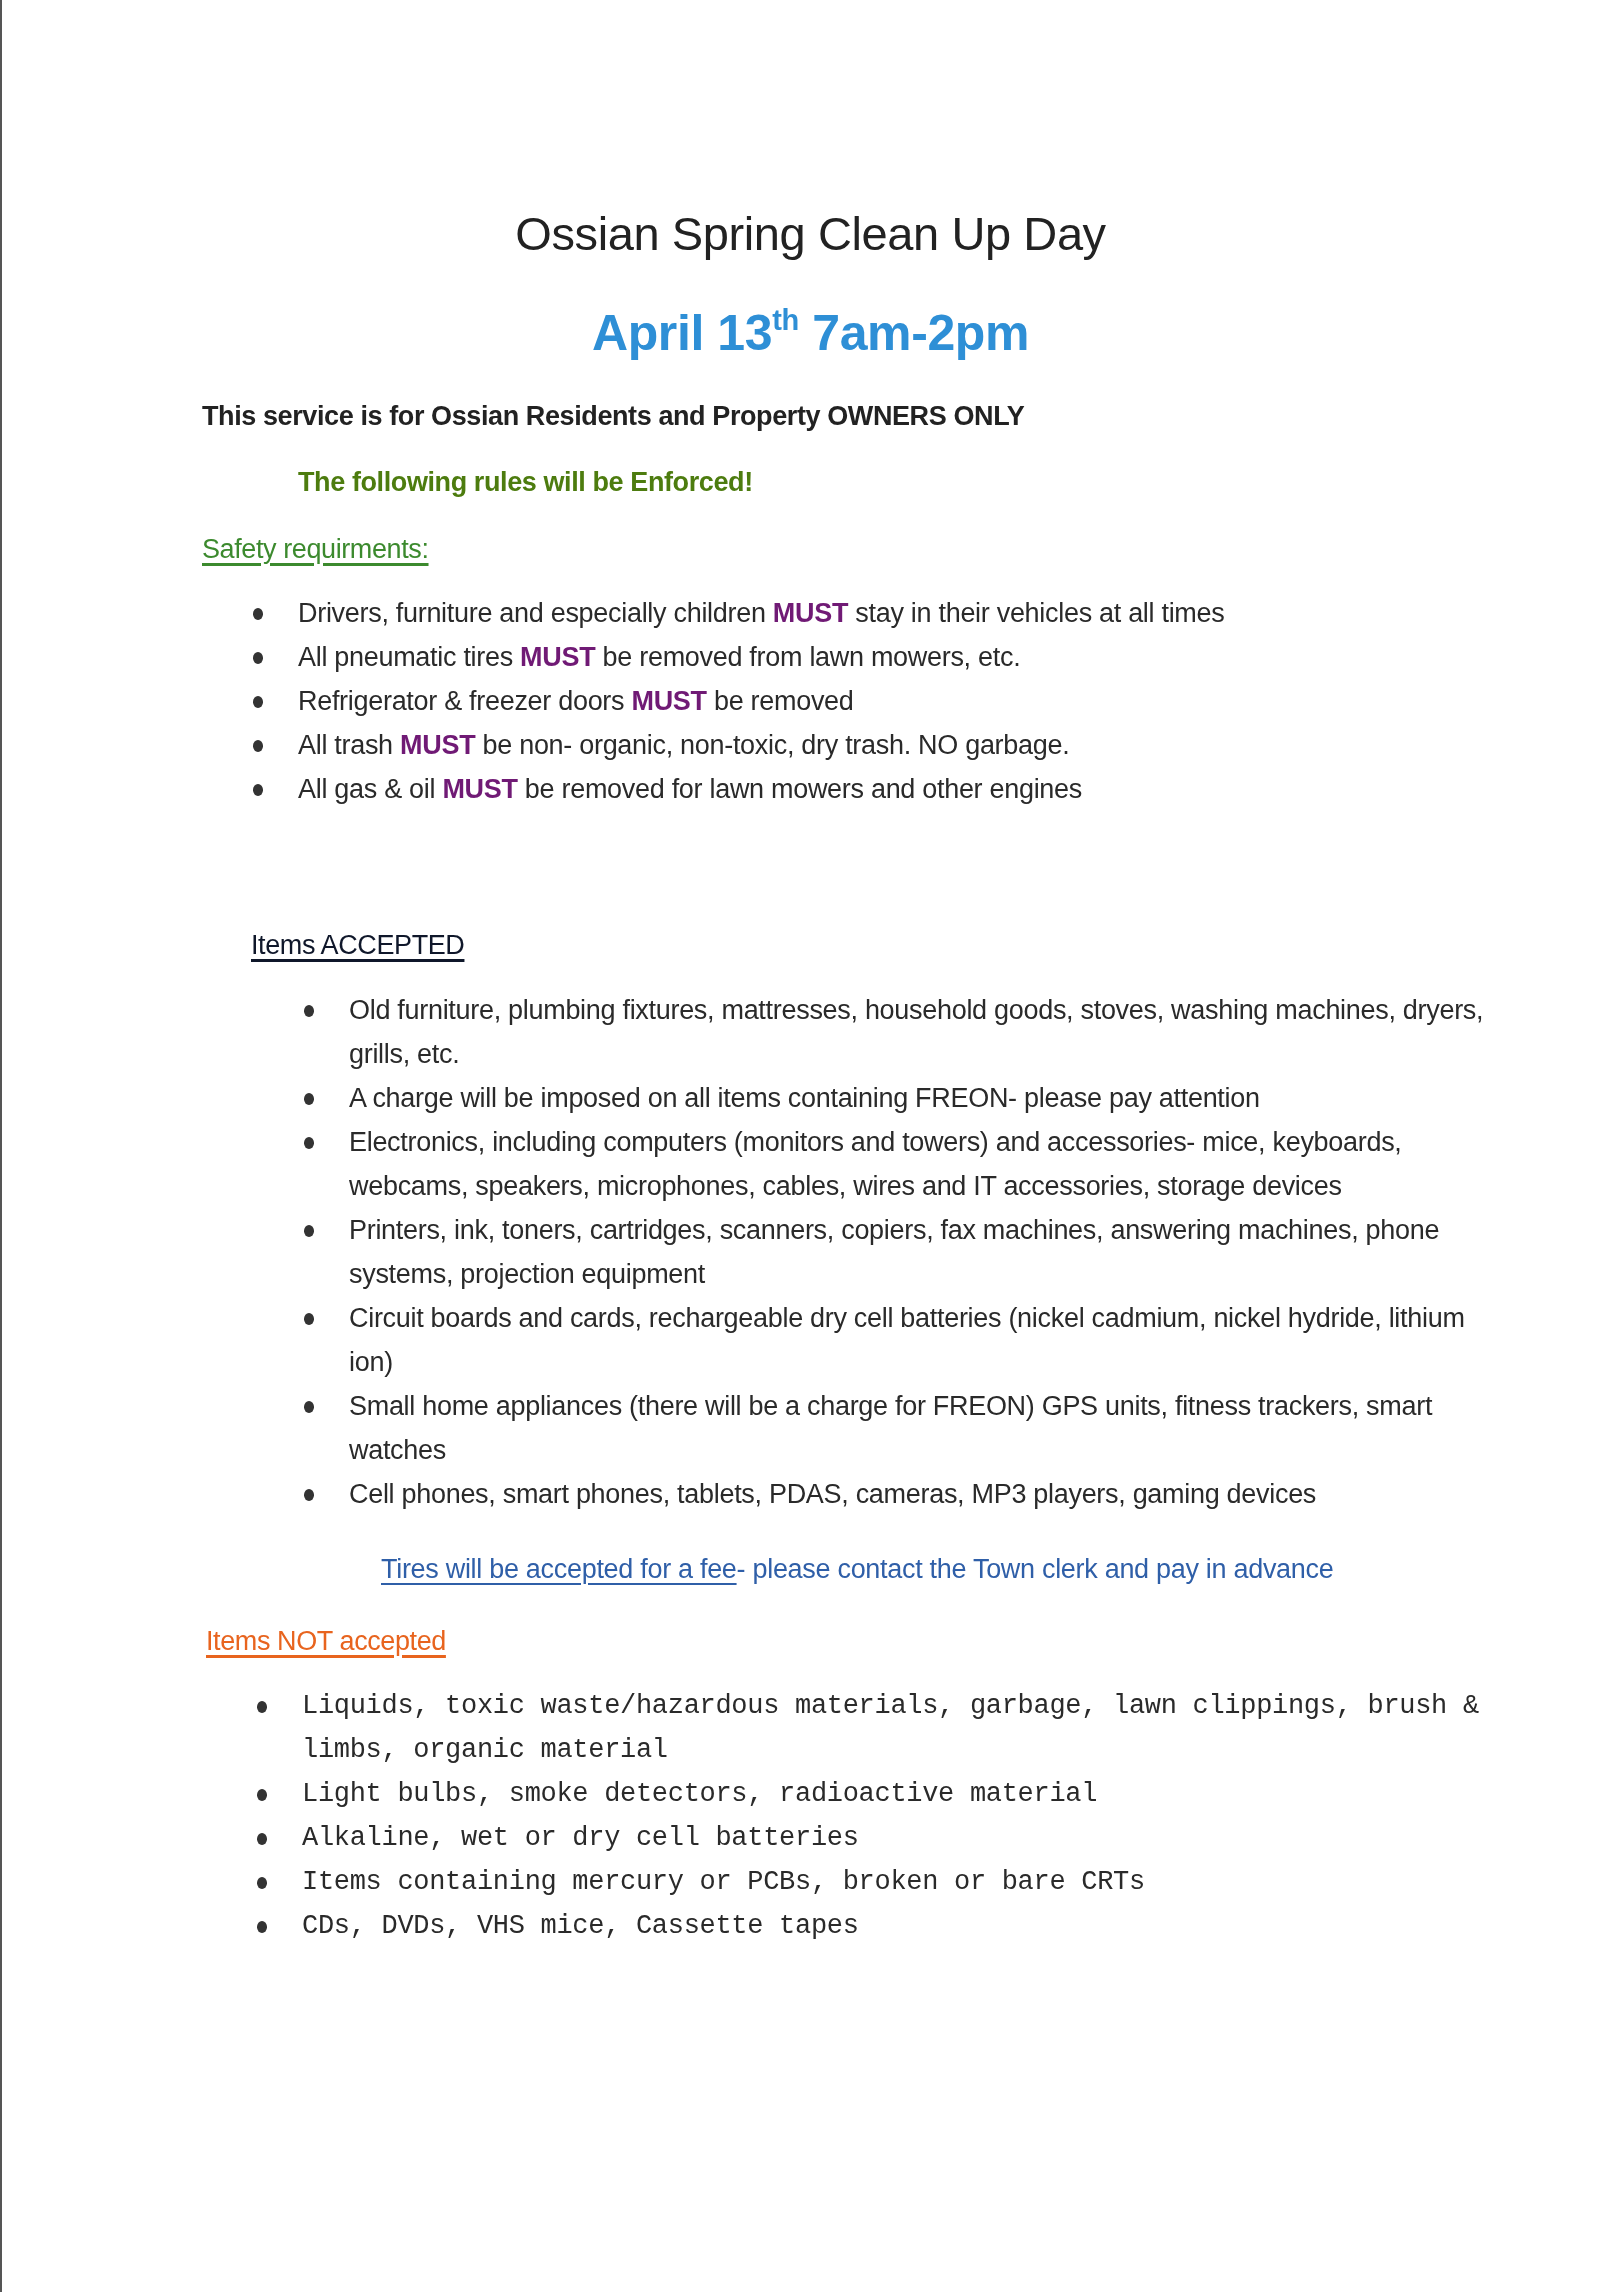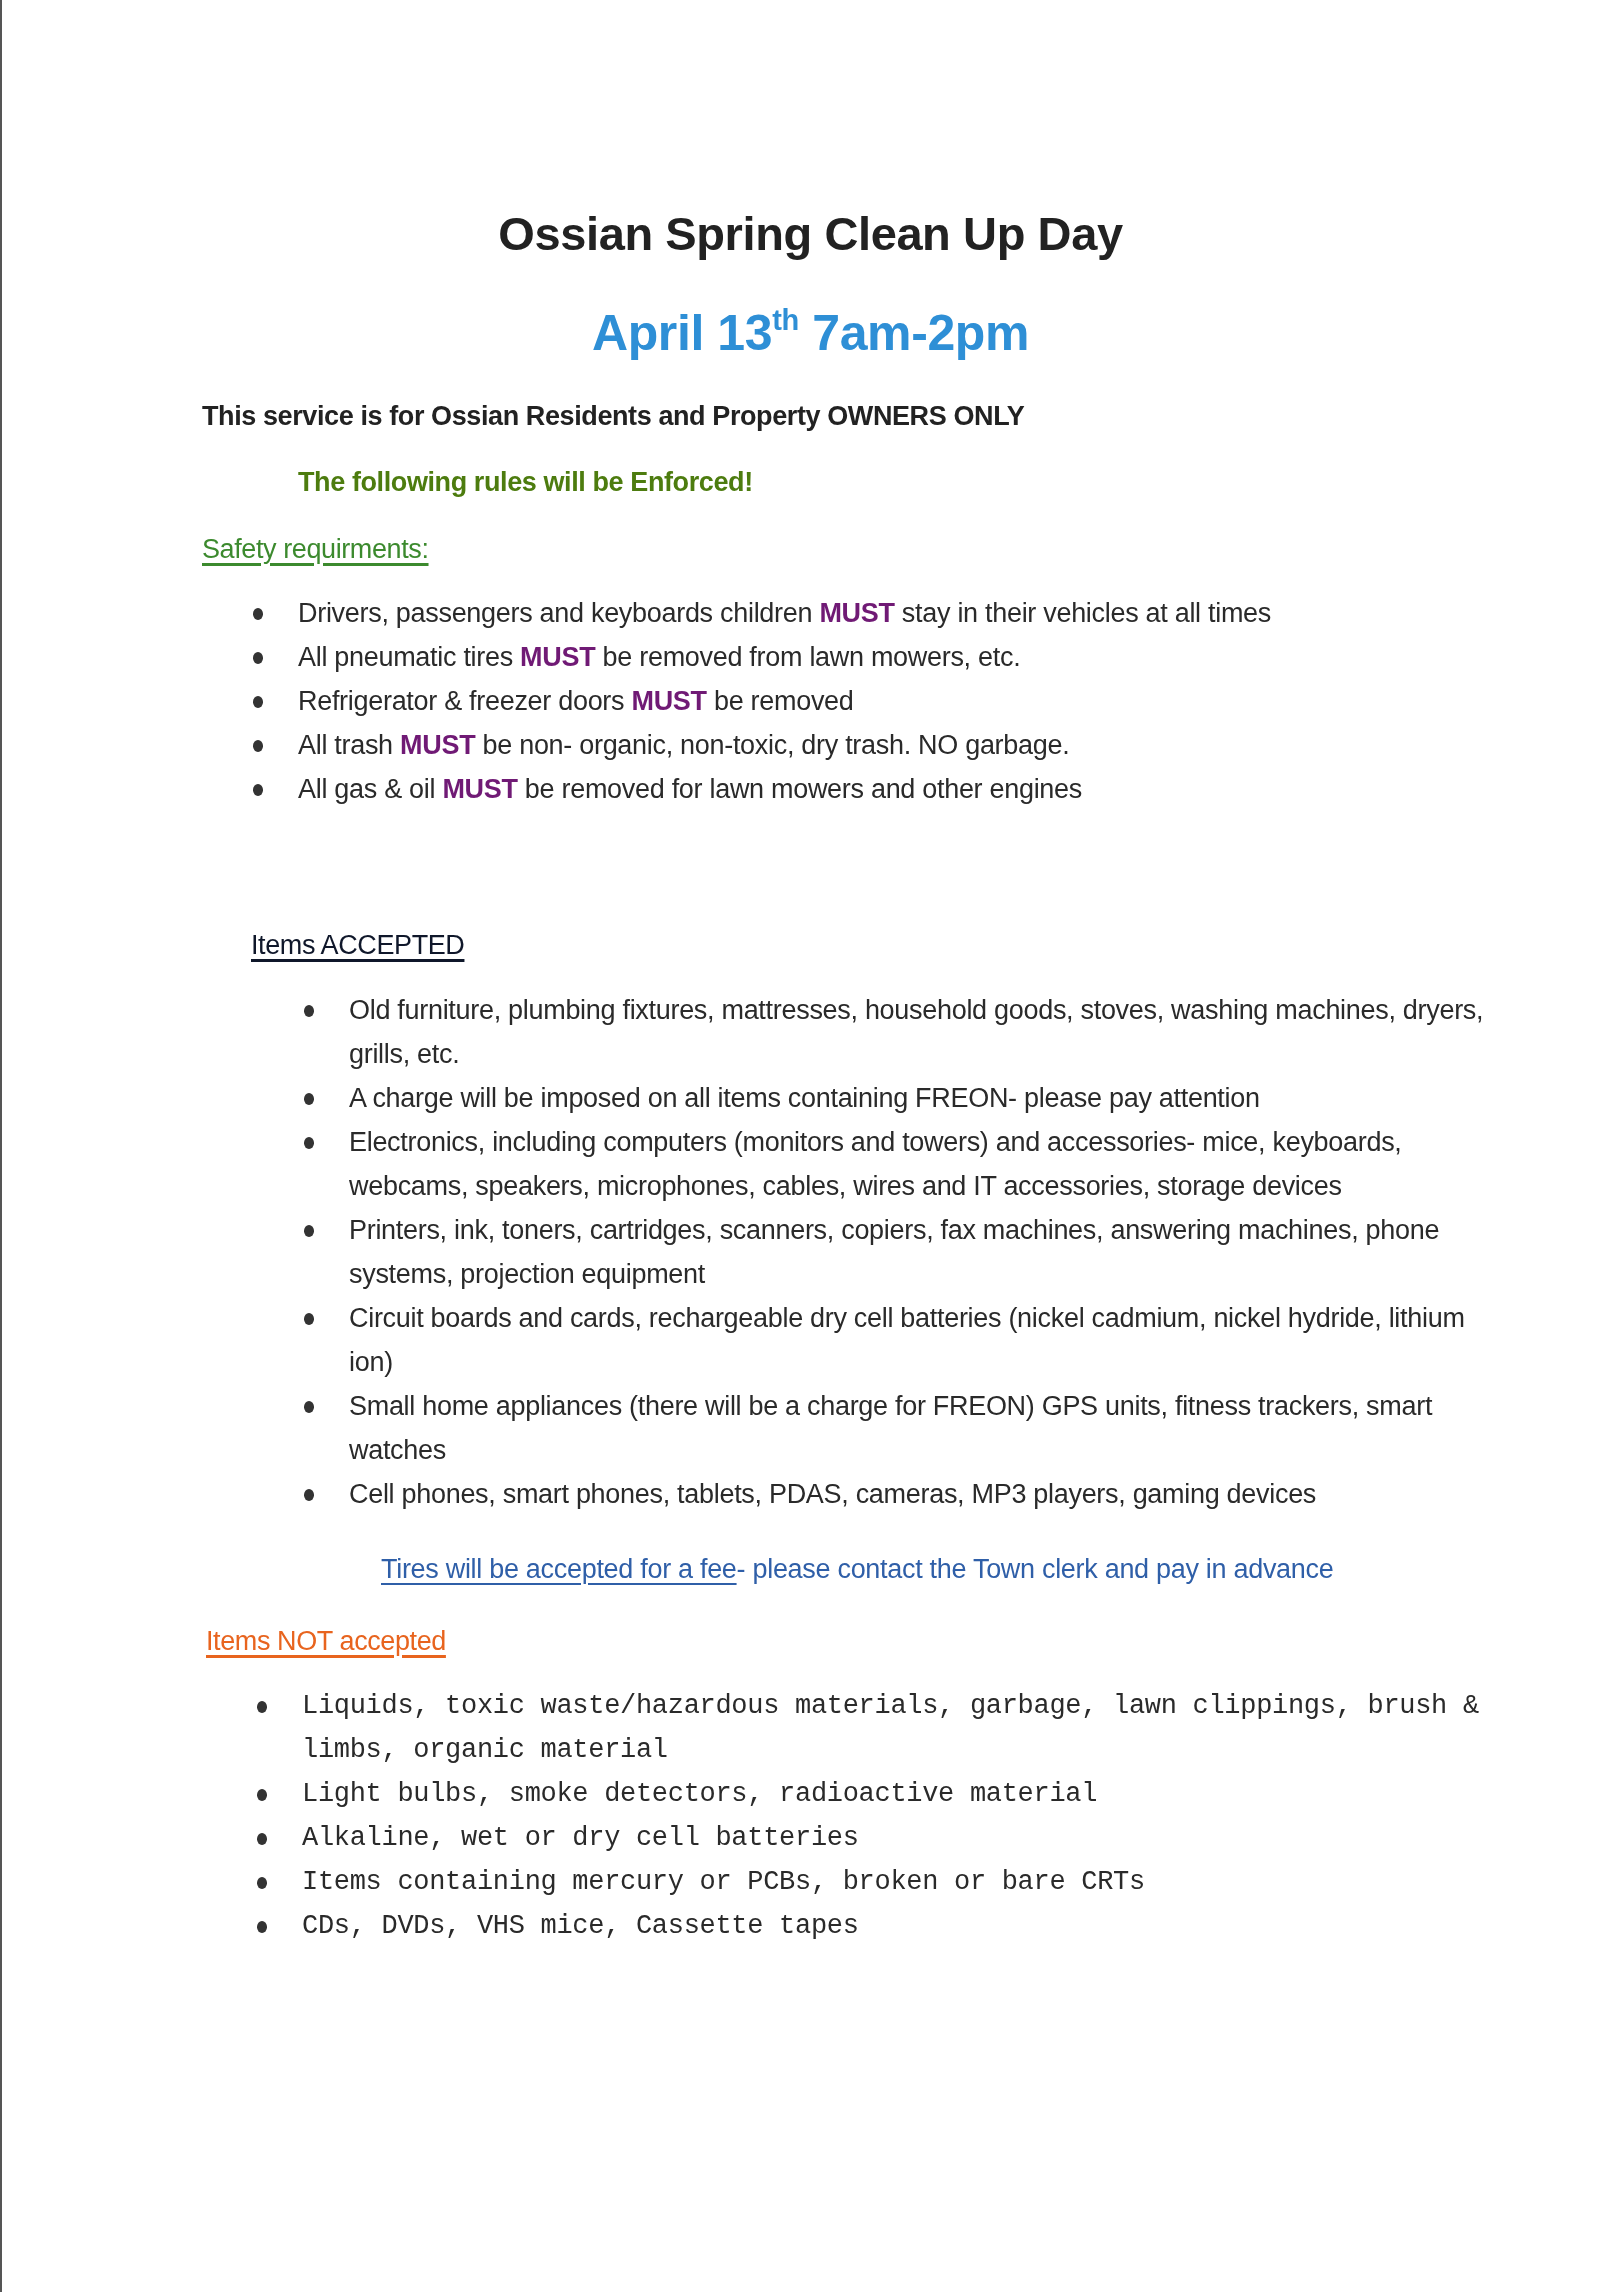--- a/index.html
+++ b/index.html
@@ -25,21 +25,21 @@
       position: absolute;
       left: 0; top: 0;
       width: 1621px; height: 2293px;
     }
     .title {
       position: absolute;
       left: 0; width: 1621px;
       top: 206px;
       text-align: center;
       font-size: 47px;
-      font-weight: bold;
+      font-weight: normal;
       color: #222222;
       letter-spacing: -0.4px;
     }
     .subtitle {
       position: absolute;
       left: 0; width: 1621px;
       top: 304px;
       text-align: center;
       font-size: 50px;
       font-weight: bold;
@@ -136,21 +136,21 @@
 
   <div class="subtitle"><span>April 13</span><sup>th</sup> <span>7am-2pm</span></div>
 
   <div class="notice">This service is for Ossian Residents and Property OWNERS ONLY</div>
 
   <div class="rules">The following rules will be Enforced!</div>
 
   <div class="section-heading h-safety">Safety requirments:</div>
 
   <ul class="items list-safety">
-    <li><span class="bullet"></span><span>Drivers, passengers and keyboards children </span><b>MUST</b><span> stay in their vehicles at all times</span></li>
+    <li><span class="bullet"></span><span>Drivers, furniture and especially children </span><b>MUST</b><span> stay in their vehicles at all times</span></li>
     <li><span class="bullet"></span><span>All pneumatic tires </span><b>MUST</b><span> be removed from lawn mowers, etc.</span></li>
     <li><span class="bullet"></span><span>Refrigerator &amp; freezer doors </span><b>MUST</b><span> be removed</span></li>
     <li><span class="bullet"></span><span>All trash </span><b>MUST</b><span> be non- organic,  non-toxic, dry trash. NO garbage.</span></li>
     <li><span class="bullet"></span><span>All gas &amp; oil </span><b>MUST</b><span> be removed for lawn mowers and other engines</span></li>
   </ul>
 
   <div class="section-heading h-accepted">Items ACCEPTED</div>
 
   <ul class="items list-accepted">
     <li><span class="bullet"></span><span>Old furniture, plumbing fixtures, mattresses, household goods, stoves, washing machines, dryers, grills, etc.</span></li>

